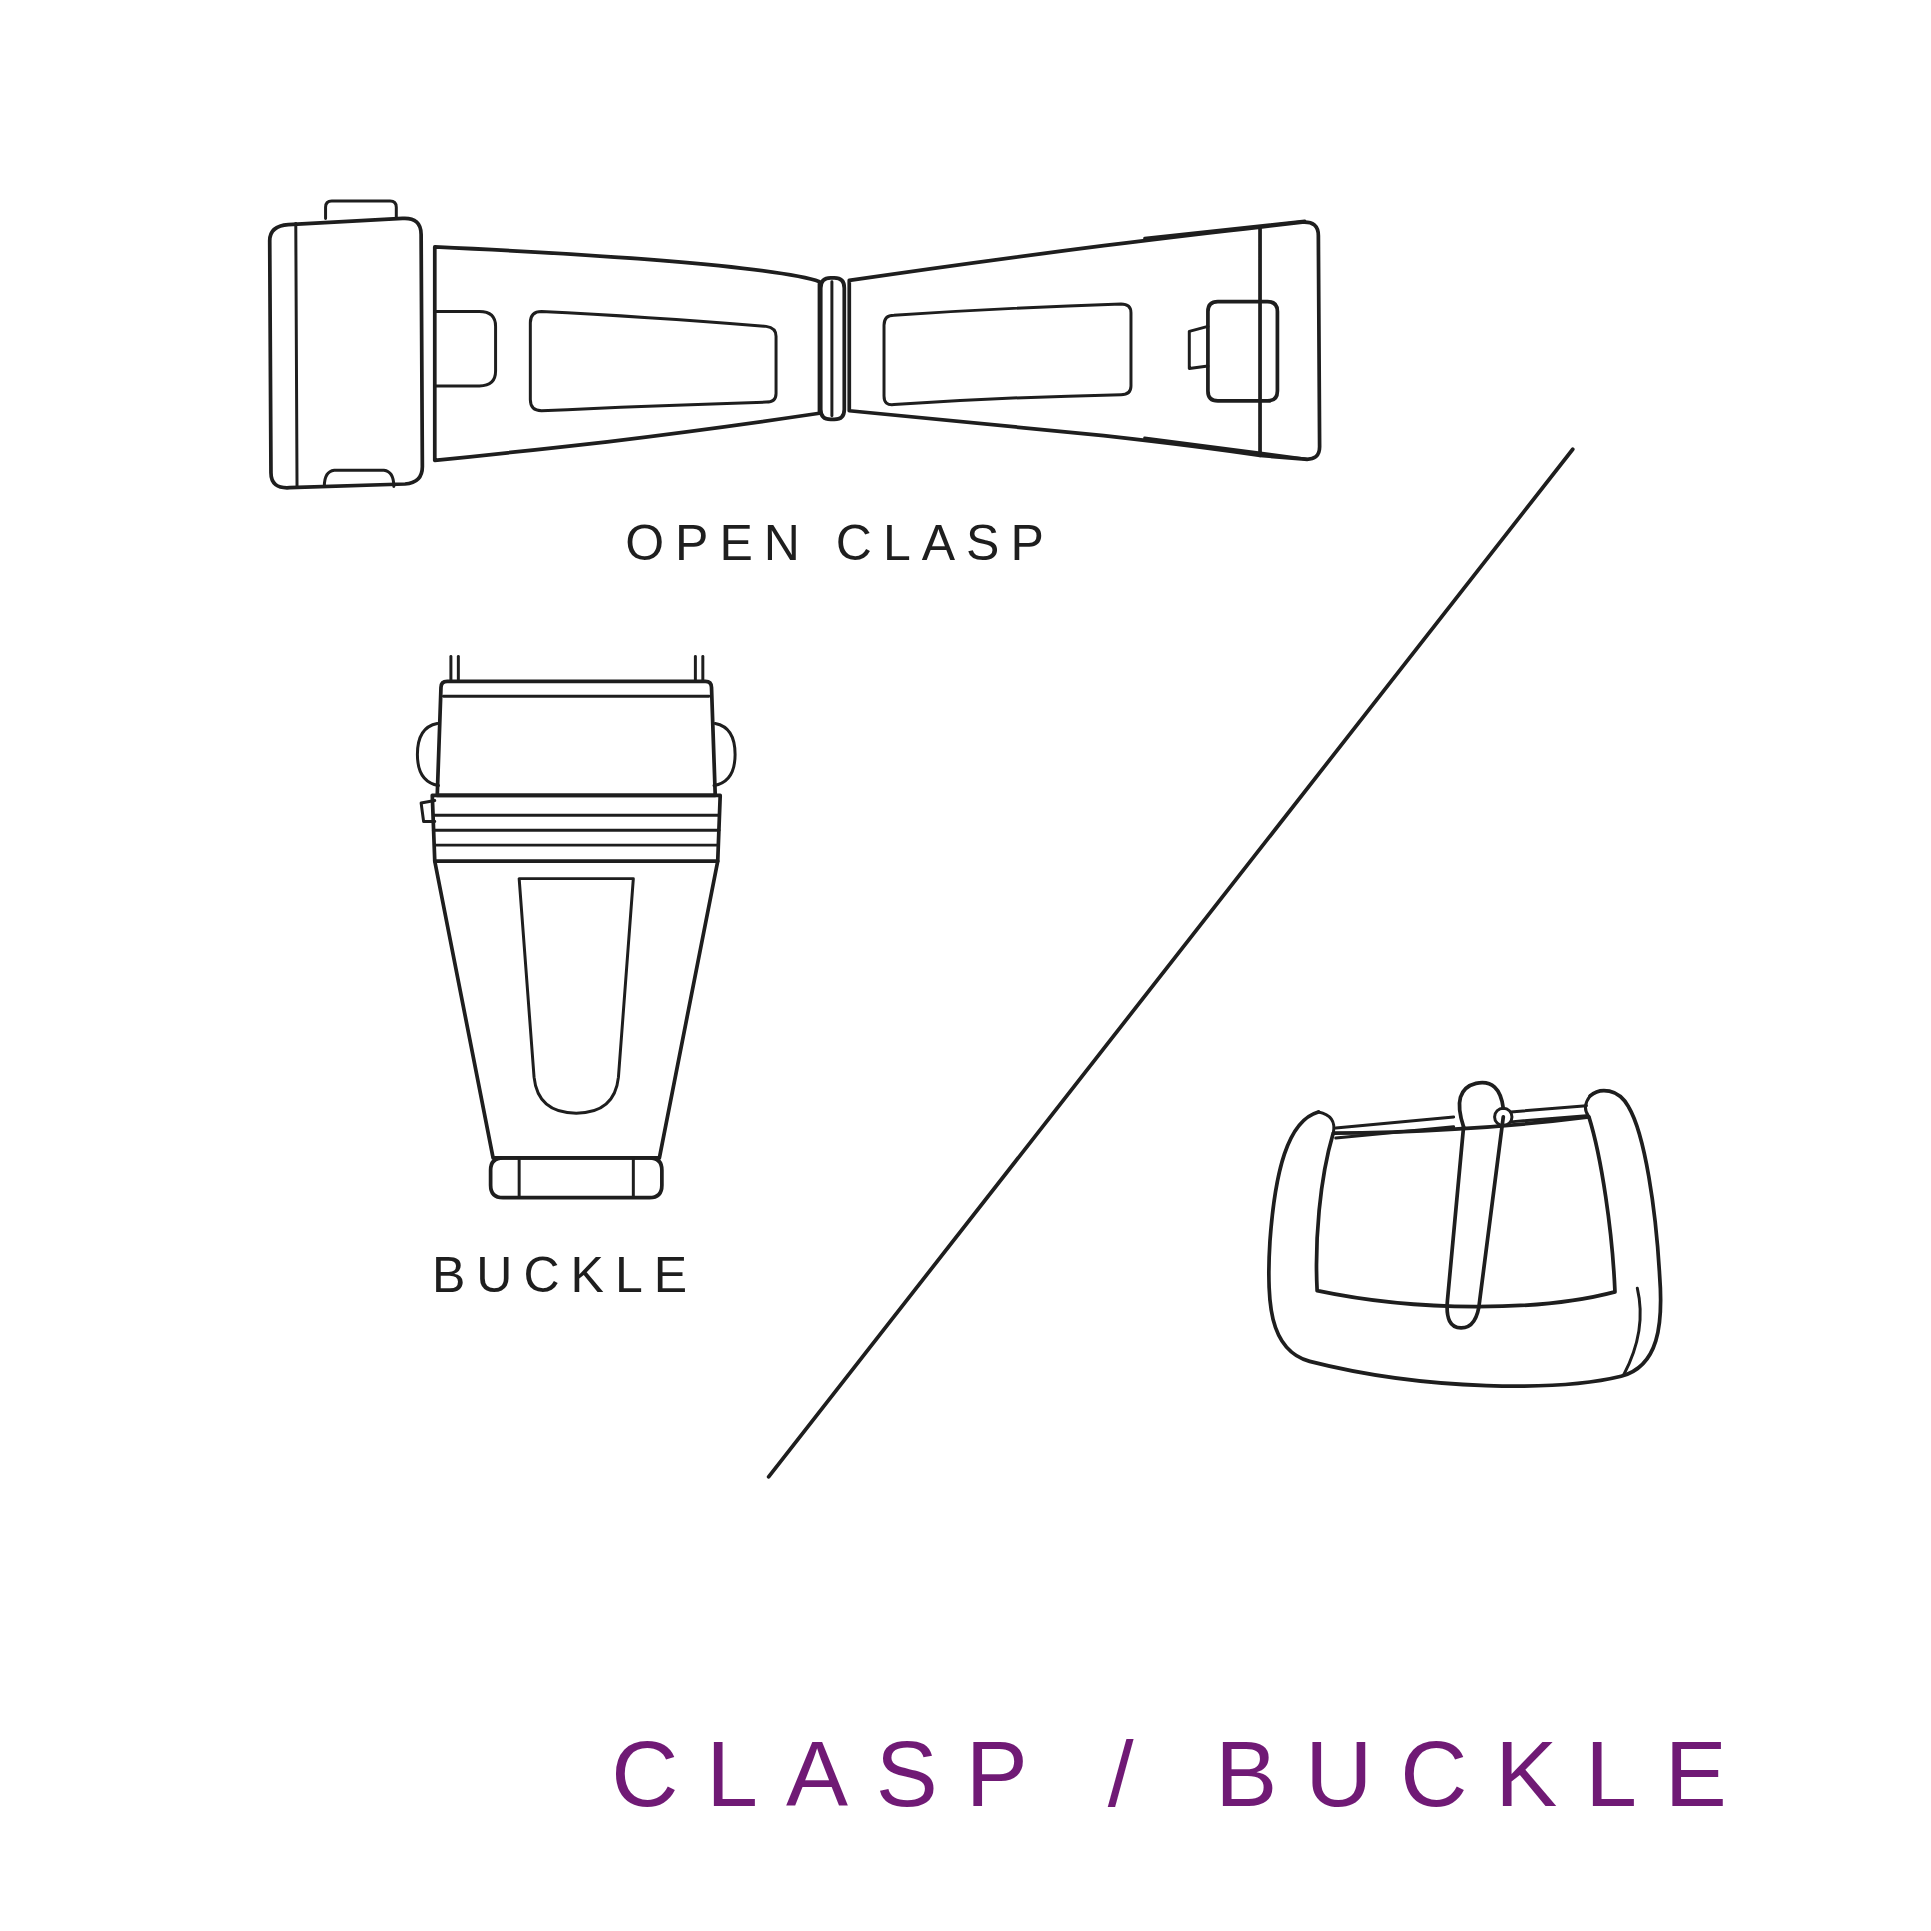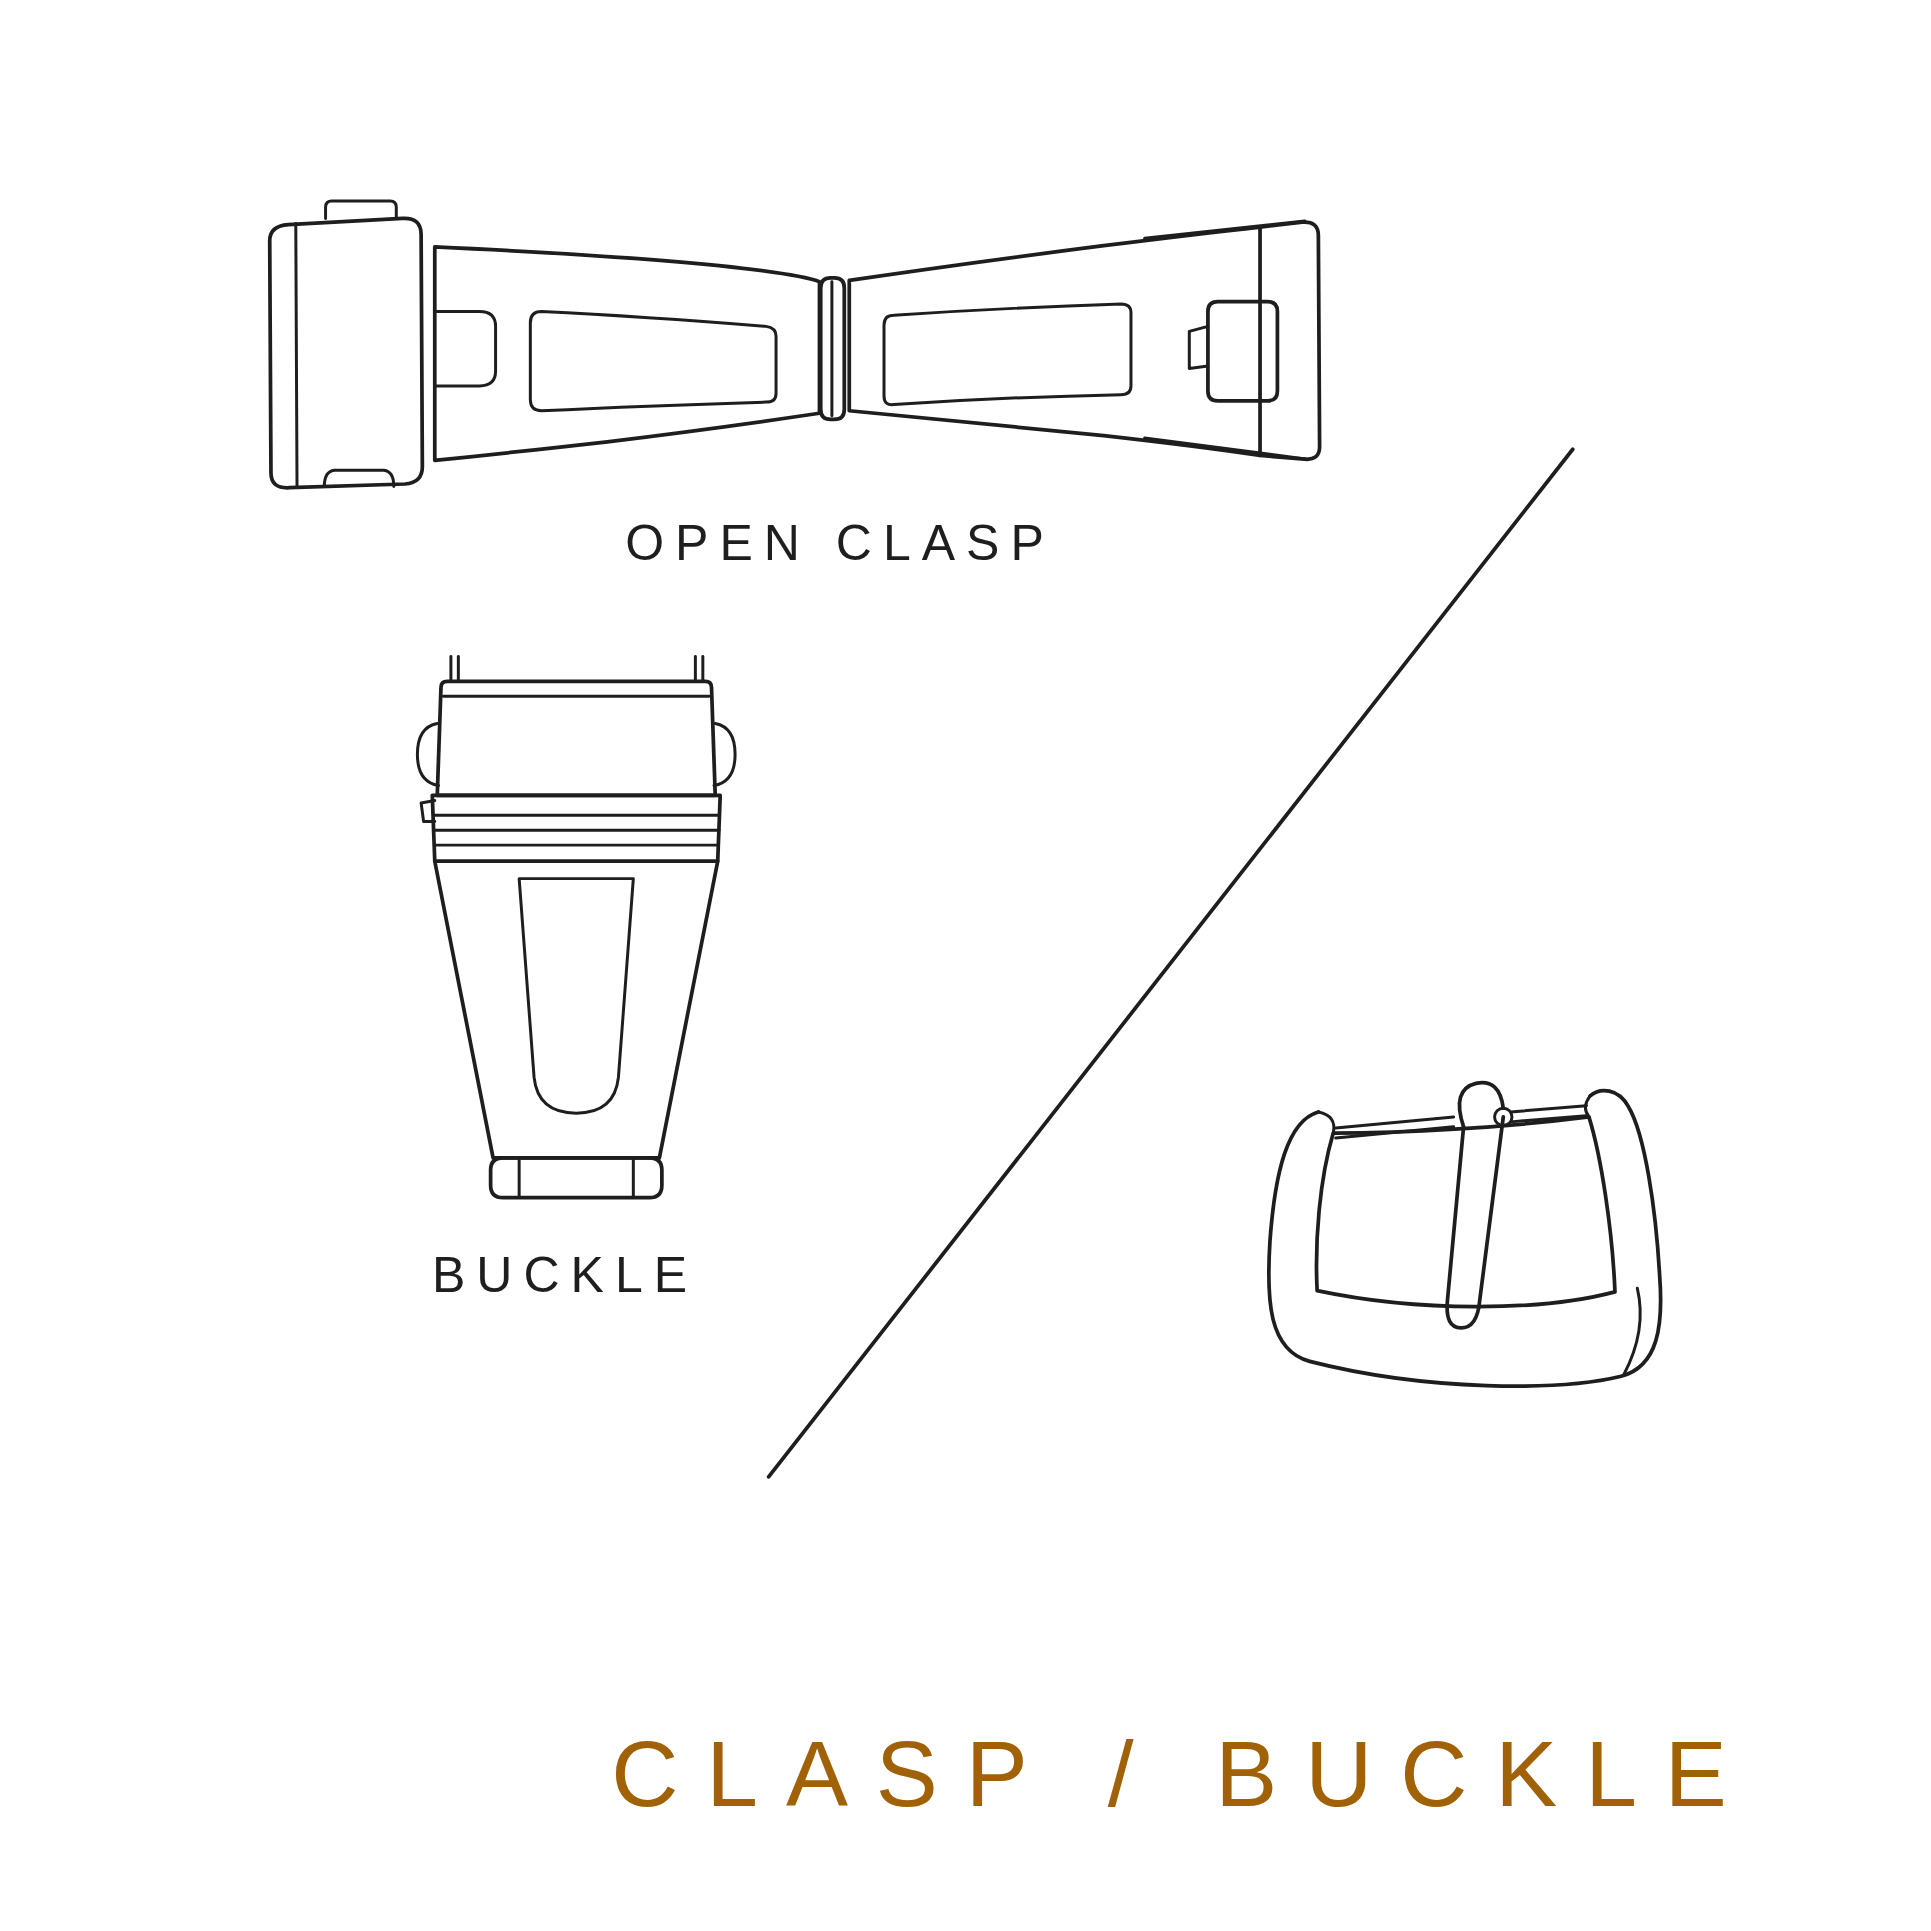--- a/index.html
+++ b/index.html
@@ -36,21 +36,21 @@
   .label-open-clasp { left: 816px; top: 514px; }
   .label-closed     { left: 541px; top: 1246px; }
   .title {
     position: absolute;
     transform: translateX(-50%);
     left: 1159px;
     top: 1721px;
     font-size: 93px;
     font-weight: 500;
     letter-spacing: 0.30em;
-    color: #a16207;
+    color: #701a75;
     white-space: nowrap;
   }
   svg path, svg line, svg circle {
     fill: none;
     stroke: #1e1e1e;
     stroke-width: 3;
     stroke-linecap: round;
     stroke-linejoin: round;
   }
   svg .thin { stroke-width: 2.4; }

